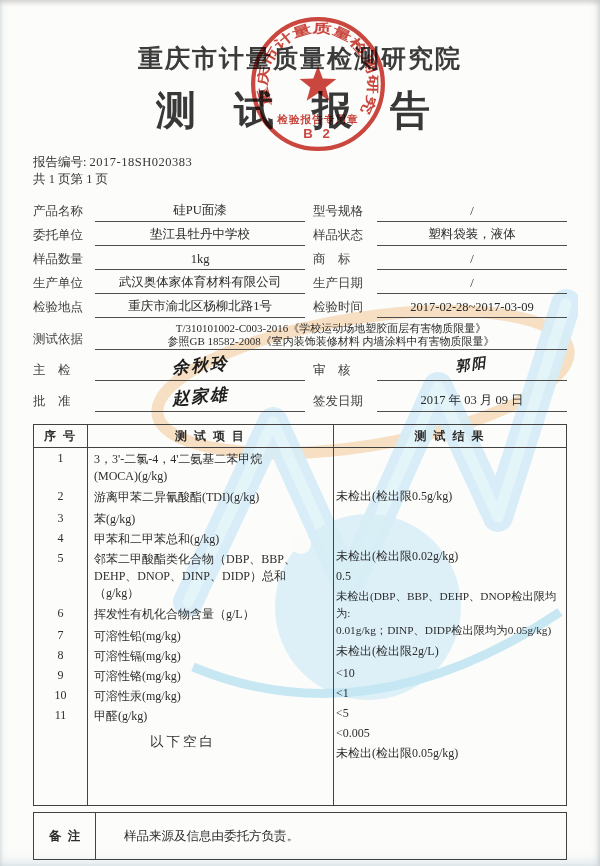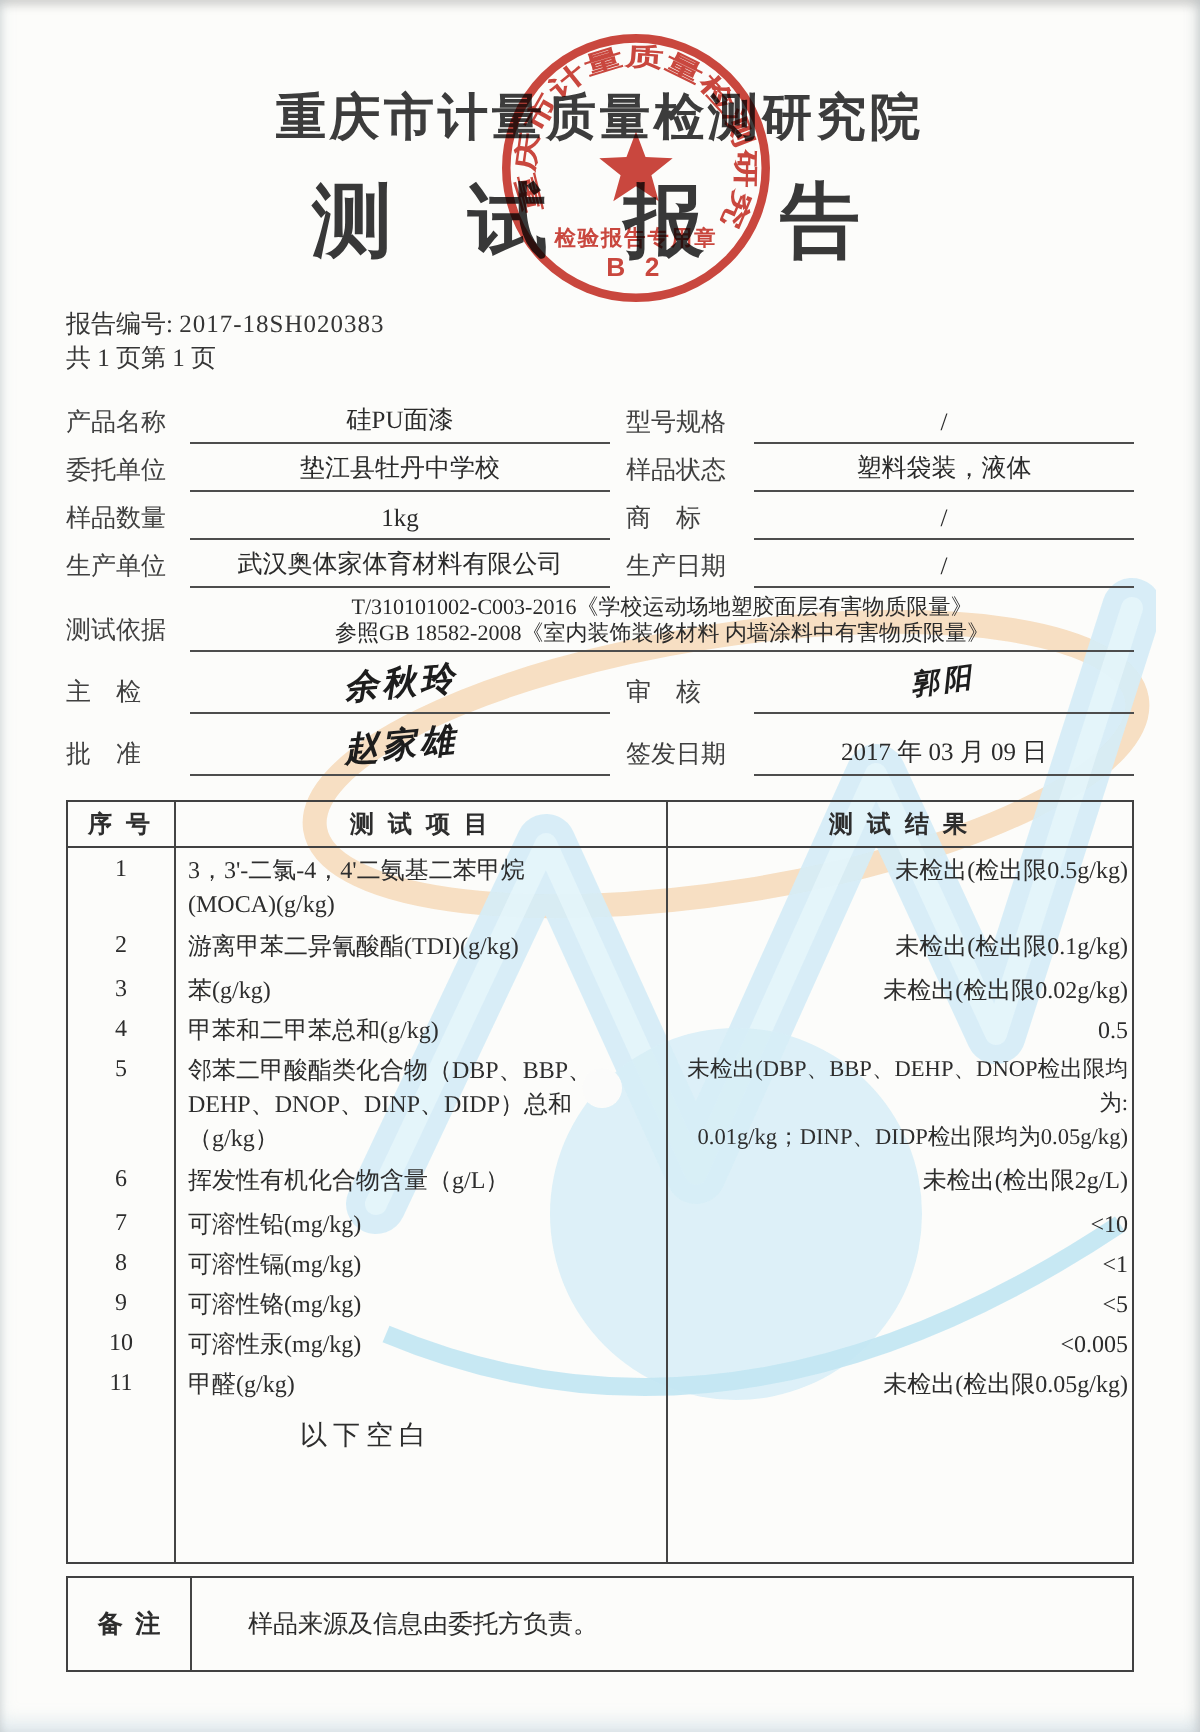--- a/index.html
+++ b/index.html
@@ -34,21 +34,21 @@
   .sigbox{position:relative;}
   .sig{display:inline-block;font-size:17px;font-style:italic;font-weight:600;color:#1d1d1d;transform:rotate(-5deg) translateY(-1px);letter-spacing:2px;}
   .sig.small{font-size:14px;transform:rotate(-8deg) translateY(-4px);}
   
   .ttable{margin-top:12px;border:1.5px solid #414141;font-size:12px;}
   .trow{display:grid;grid-template-columns:54px 246px 1fr;}
   .thead{height:22px;border-bottom:1.5px solid #414141;font-weight:600;letter-spacing:2px;}
   .thead>div{display:flex;align-items:center;justify-content:center;}
   .c-no{border-right:1px solid #444;display:flex;justify-content:center;padding-top:3px;}
   .c-item{border-right:1px solid #444;padding:3px 4px 0 6px;white-space:pre-line;line-height:17px;}
-  .c-res{padding:3px 2px 0 2px;text-align:right;white-space:pre-line;line-height:17px;}
+  .c-res{padding:3px 2px 0 2px;text-align:left;white-space:pre-line;line-height:17px;margin-top:37px;}
   .h38{height:38px}.h20{height:20px}.h22{height:22px}.h55{height:55px}
   .filler{height:78px;}
   .blank-note{padding:6px 0 0 62px;font-weight:normal;font-size:13.5px;letter-spacing:3px;}
   
   .remark{margin-top:6px;border:1.5px solid #414141;display:grid;grid-template-columns:62px 1fr;height:46px;font-size:12.5px;}
   .remark-label{border-right:1px solid #444;display:flex;align-items:center;justify-content:center;white-space:pre;font-weight:600;}
   .remark-text{display:flex;align-items:center;padding-left:28px;}
 </style>
 </head>
 <body>
@@ -102,20 +102,26 @@
         <div class="fval right">/</div>
       </div>
 
       <div class="frow">
         <div class="flabel">生产单位</div>
         <div class="fval left">武汉奥体家体育材料有限公司</div>
         <div class="flabel r">生产日期</div>
         <div class="fval right">/</div>
       </div>
 
+      <div class="frow">
+        <div class="flabel">检验地点</div>
+        <div class="fval left">重庆市渝北区杨柳北路1号</div>
+        <div class="flabel r">检验时间</div>
+        <div class="fval right">2017-02-28~2017-03-09</div>
+      </div>
 
       <div class="frow h-basis">
         <div class="flabel">测试依据</div>
         <div class="fval wide">T/310101002-C003-2016《学校运动场地塑胶面层有害物质限量》
 参照GB 18582-2008《室内装饰装修材料 内墙涂料中有害物质限量》</div>
       </div>
 
       <div class="frow h-sig">
         <div class="flabel">主    检</div>
         <div class="fval left sigbox"><span class="sig">余秋玲</span></div>
@@ -141,21 +147,20 @@
 
       <div class="trow h38">
         <div class="c-no">1</div>
         <div class="c-item">3，3'-二氯-4，4'二氨基二苯甲烷
 (MOCA)(g/kg)</div>
         <div class="c-res">未检出(检出限0.5g/kg)</div>
       </div>
       <div class="trow h22">
         <div class="c-no">2</div>
         <div class="c-item">游离甲苯二异氰酸酯(TDI)(g/kg)</div>
-        <div class="c-res">未检出(检出限0.1g/kg)</div>
       </div>
       <div class="trow h20">
         <div class="c-no">3</div>
         <div class="c-item">苯(g/kg)</div>
         <div class="c-res">未检出(检出限0.02g/kg)</div>
       </div>
       <div class="trow h20">
         <div class="c-no">4</div>
         <div class="c-item">甲苯和二甲苯总和(g/kg)</div>
         <div class="c-res">0.5</div>

